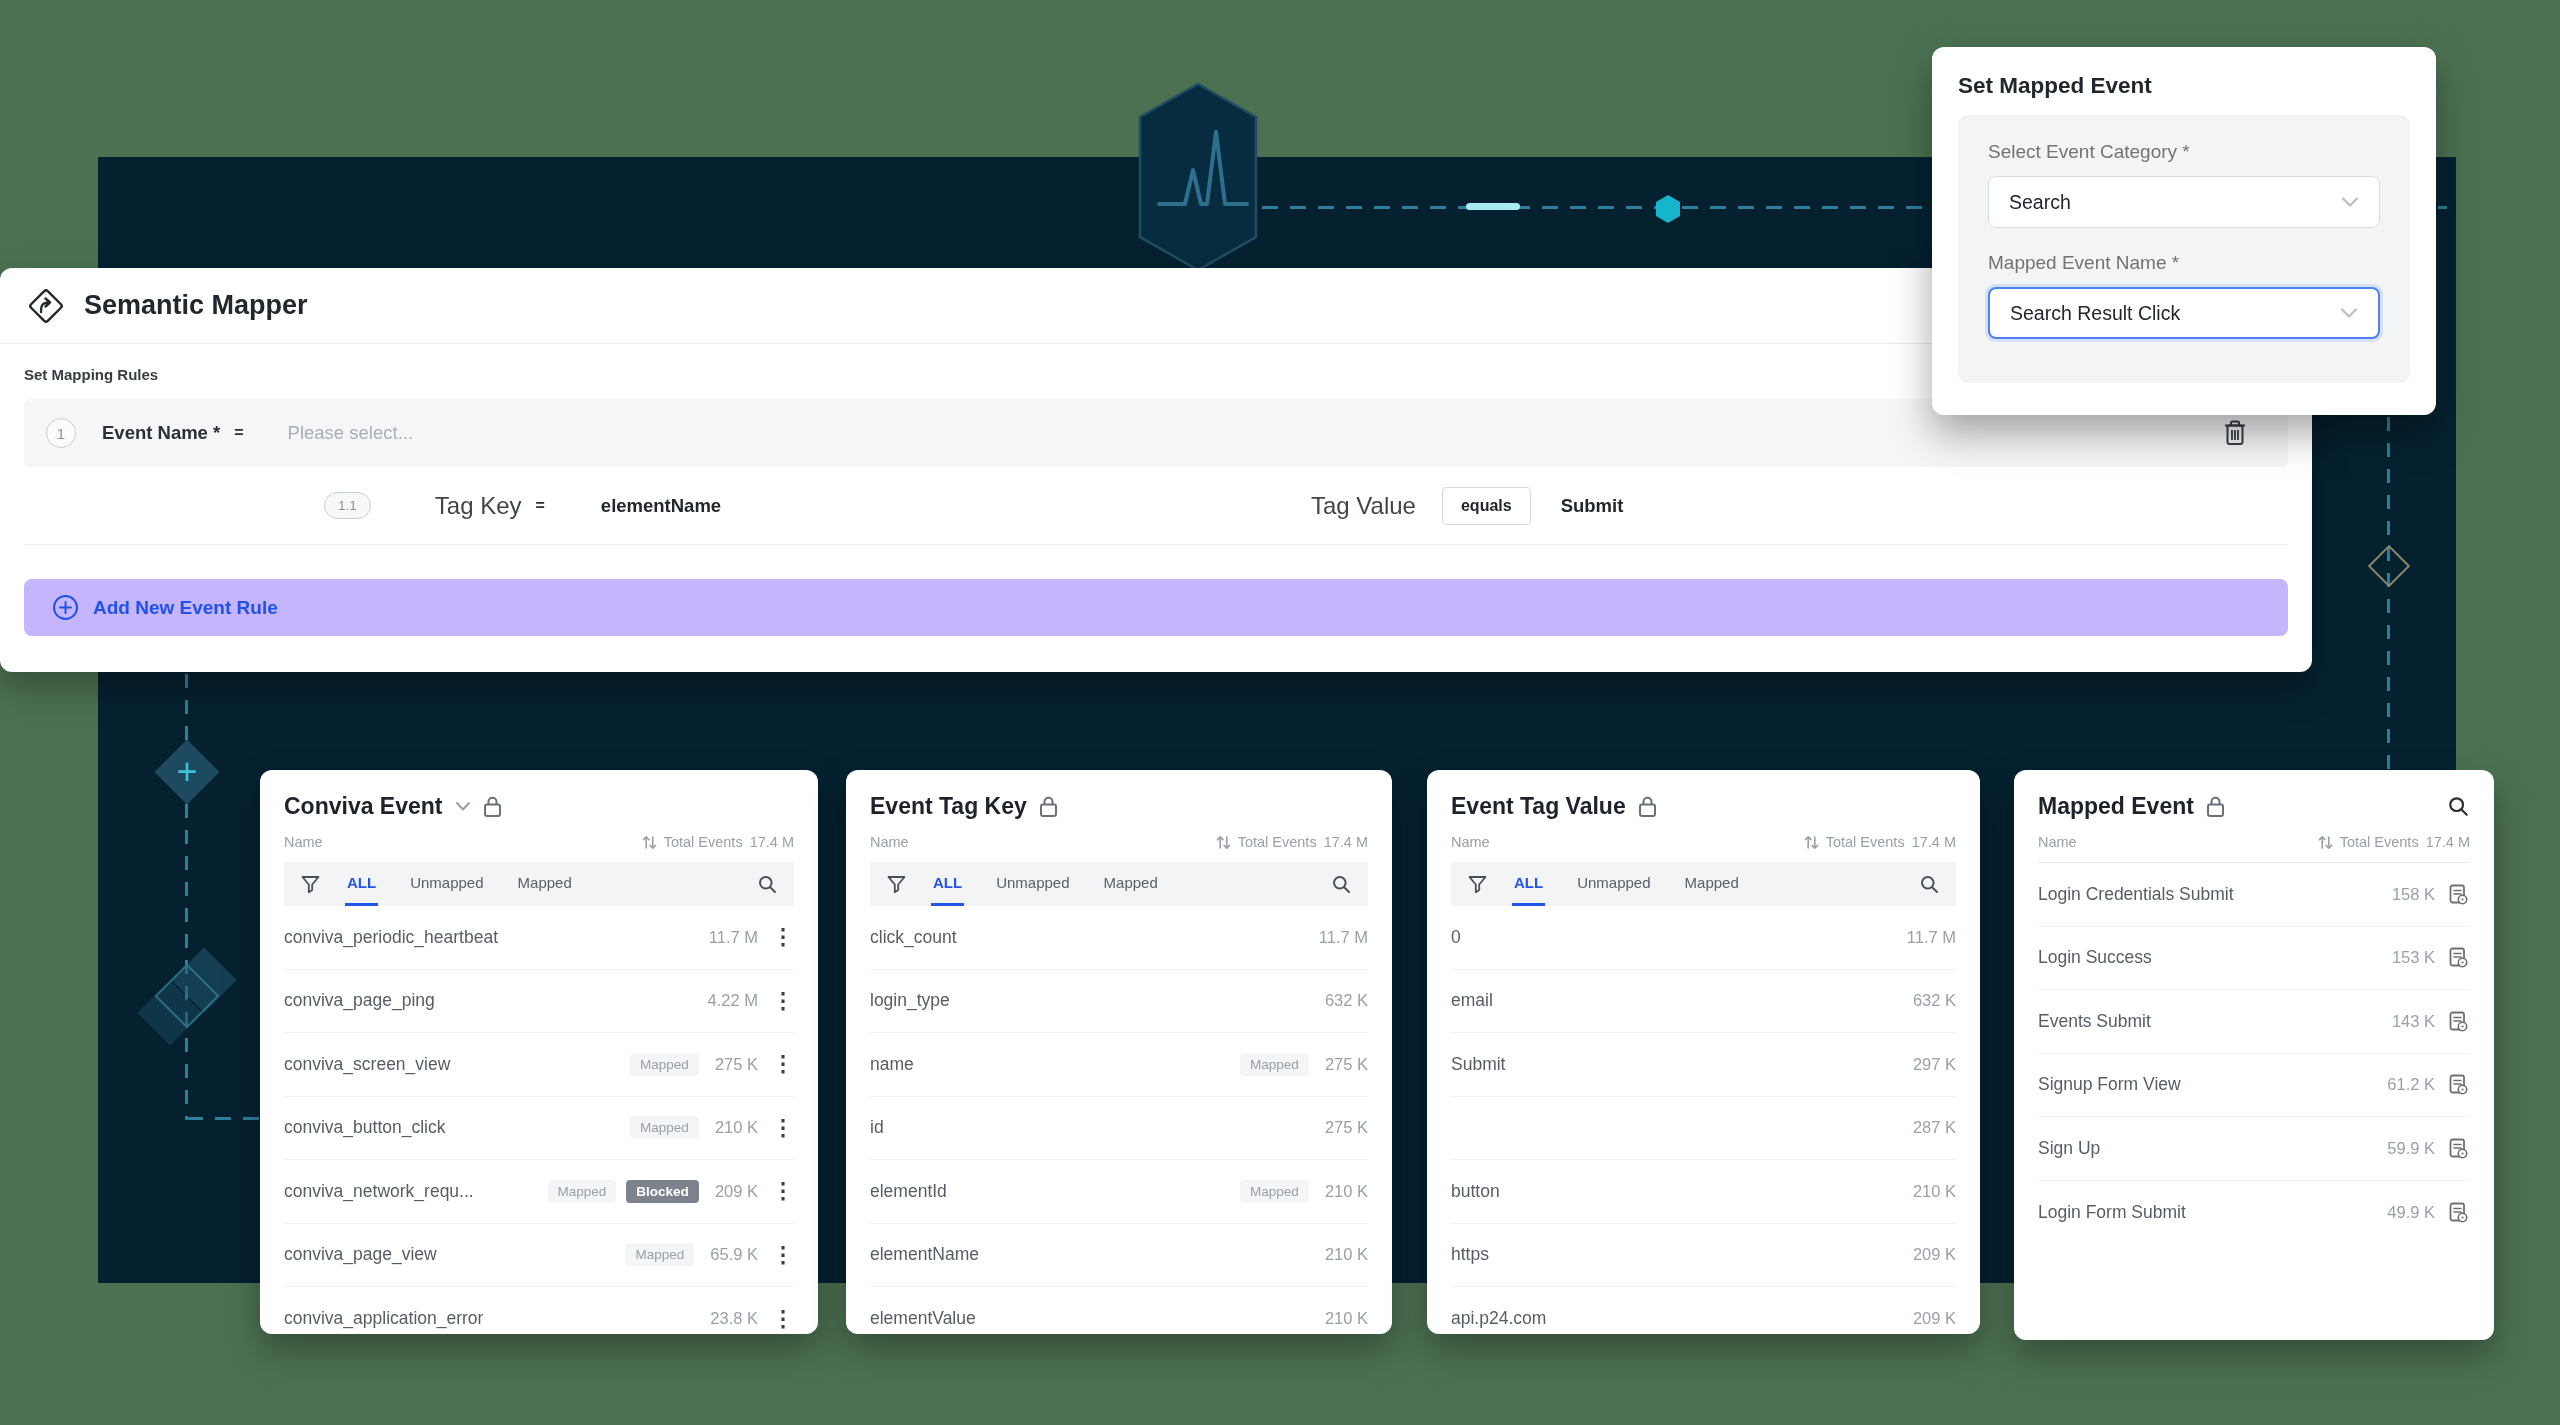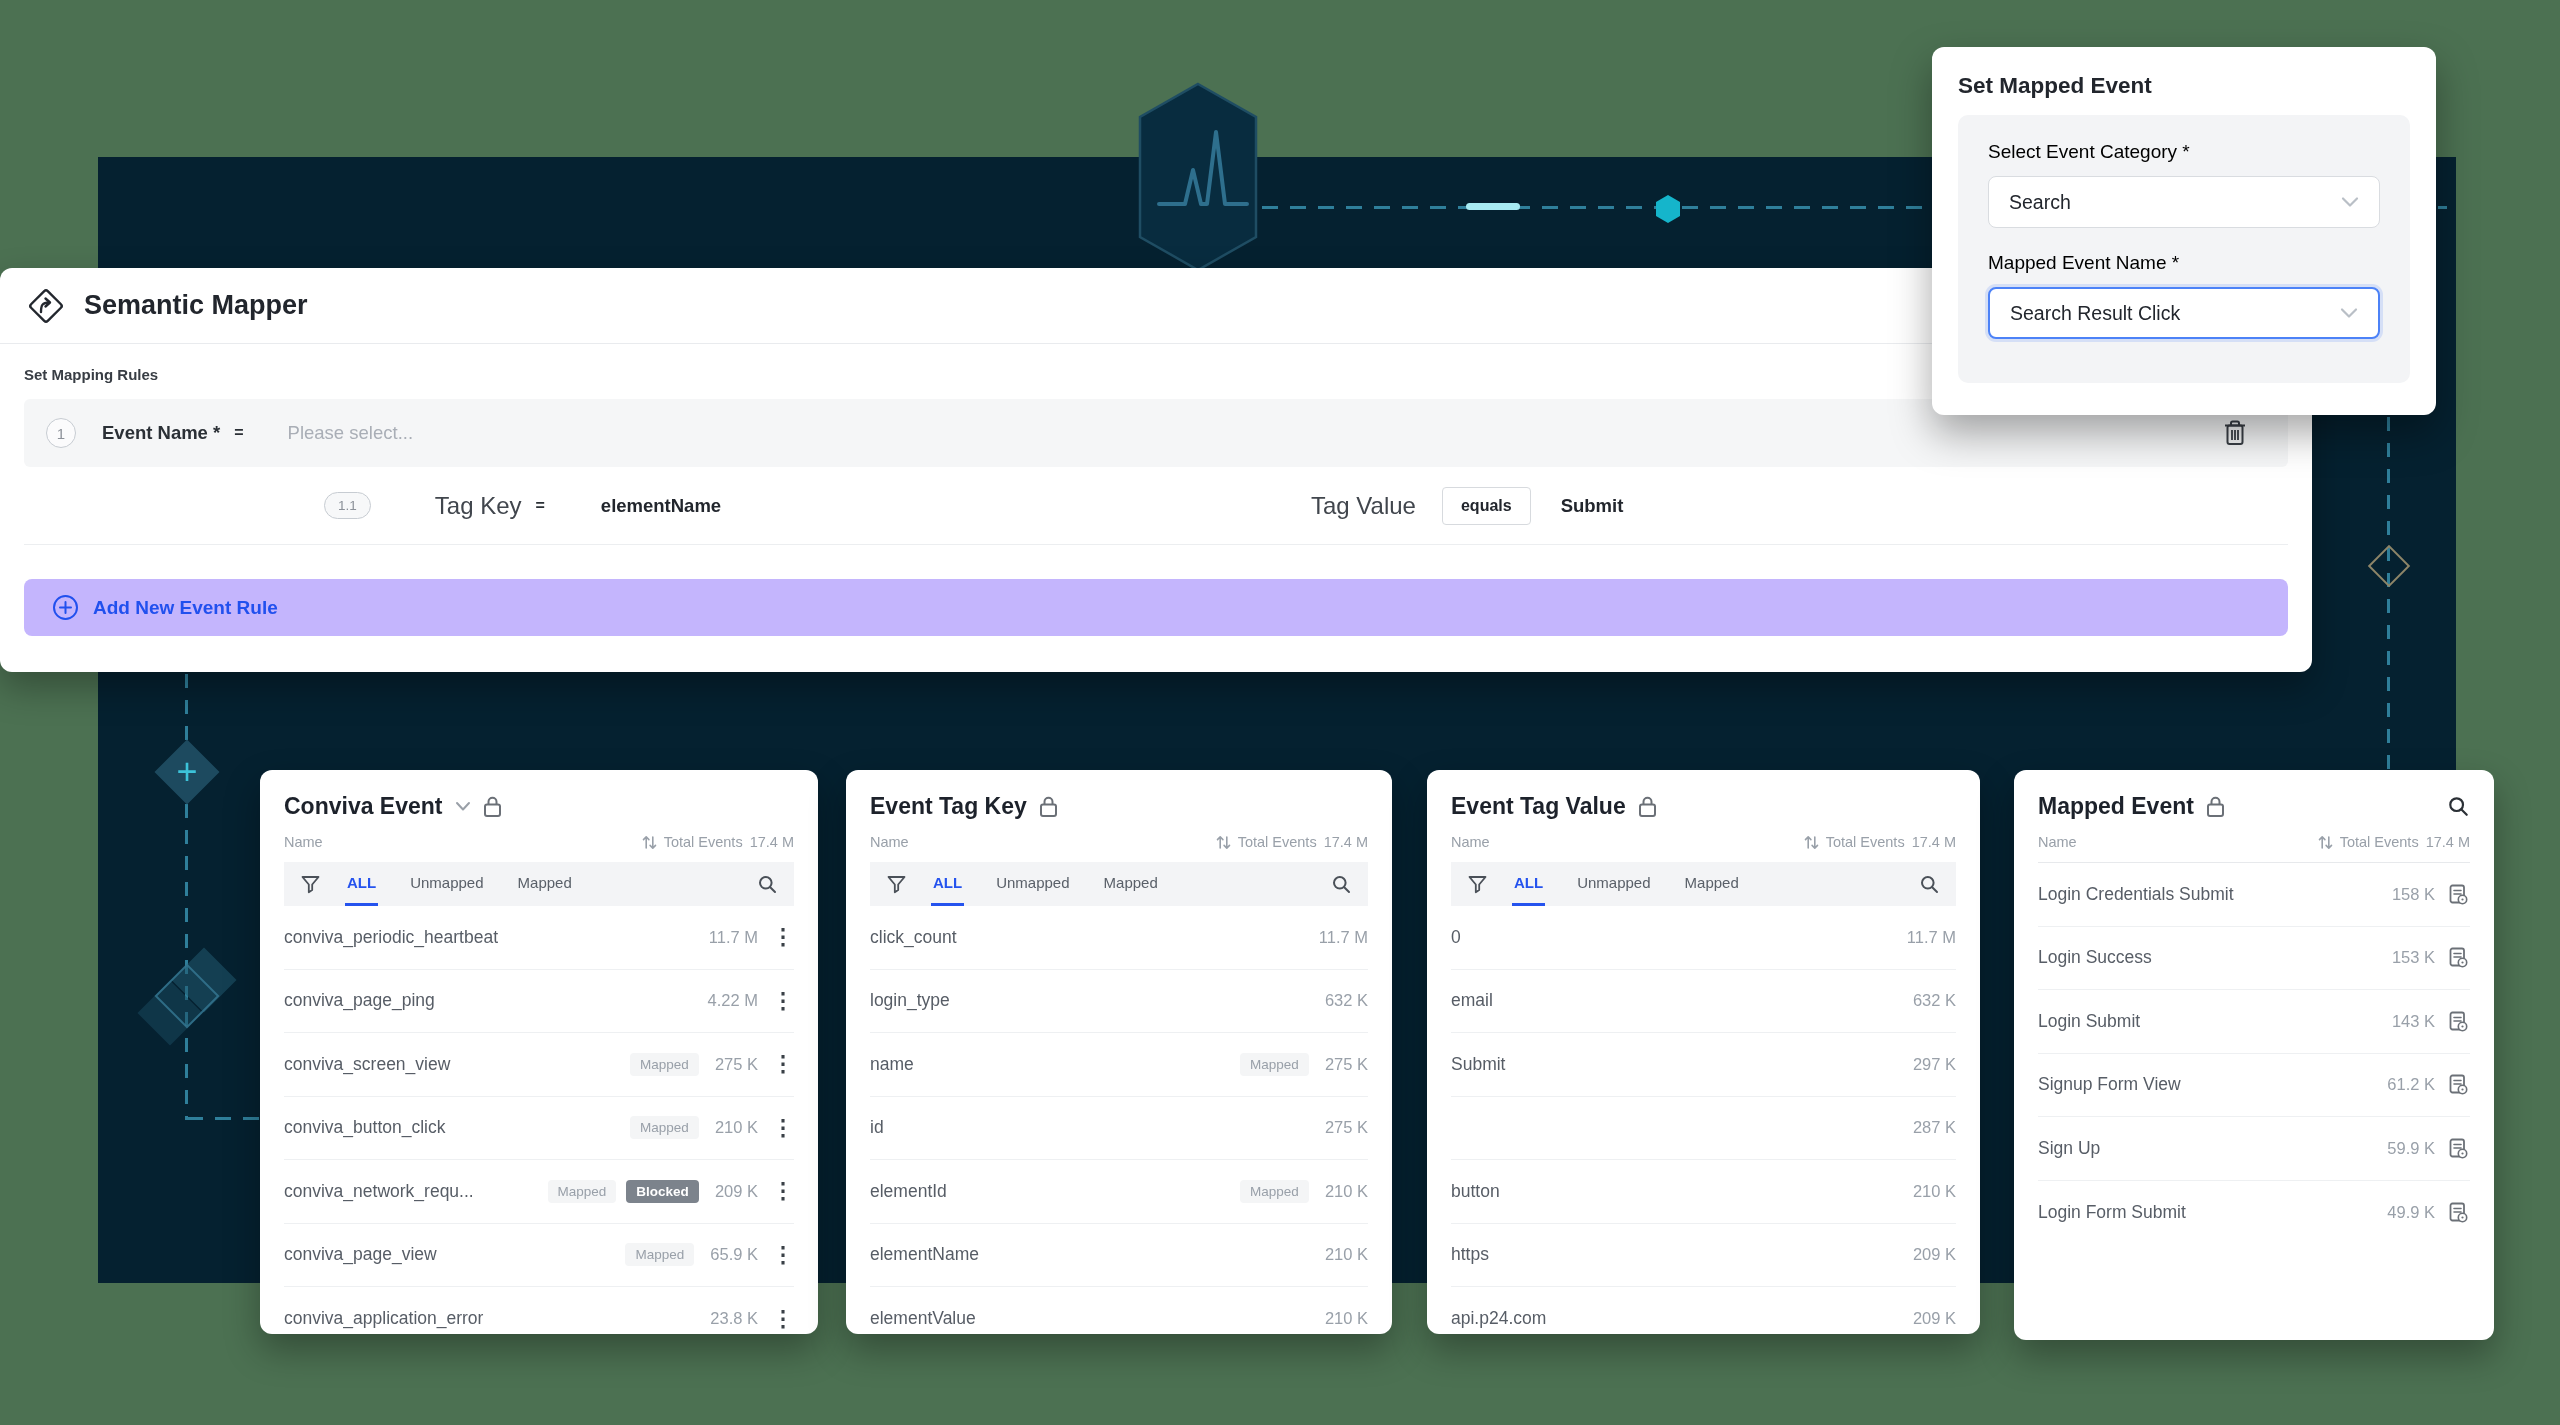--- a/index.html
+++ b/index.html
@@ -47,21 +47,21 @@
   .key-value { margin-left:56px; font-size:18.5px; font-weight:700; color:#22262d; }
   #rule2-right { position:absolute; left:1287px; display:flex; align-items:center; }
   .equals-box { margin-left:26px; border:1px solid #d7dade; border-radius:4px; padding:9px 18px; font-size:16px; font-weight:600; color:#22262d; background:#fff; }
   .submit-value { margin-left:30px; font-size:18.5px; font-weight:700; color:#22262d; }
   #add-rule-bar { margin-top:34px; height:57px; background:#c4b5fd; border-radius:8px; display:flex; align-items:center; padding:0 28px; cursor:pointer; }
   #add-rule-label { margin-left:14px; font-size:19px; font-weight:700; color:#2150ee; }
   
   #popup { position:absolute; left:1932px; top:47px; width:504px; height:368px; background:#fff; border-radius:12px; box-shadow:0 18px 40px rgba(0,0,0,.35); z-index:40; padding:26px; }
   #popup-title { font-size:22.5px; font-weight:700; color:#22262d; }
   #popup-card { margin-top:16px; background:#f3f4f6; border-radius:10px; padding:26px 30px; height:268px; }
-  .popup-label { font-size:19px; color:#000000; }
+  .popup-label { font-size:19px; color:#737373; }
   .select { margin-top:13px; height:52px; background:#fff; border:1.5px solid #d9dce0; border-radius:8px; display:flex; align-items:center; padding:0 20px; font-size:19.5px; color:#22262d; cursor:pointer; }
   .select.focused { border:2px solid #4c82f7; box-shadow:0 0 0 3px rgba(76,130,247,.18); }
   .select .chev { margin-left:auto; display:flex; }
   #popup-label-2 { margin-top:24px; }
   
   .panel { position:absolute; top:770px; background:#fff; border-radius:12px; box-shadow:0 16px 36px rgba(0,0,0,.32); overflow:hidden; z-index:30; }
   #panel-0 { left:260px; width:558px; height:564px; }
   #panel-1 { left:846px; width:546px; height:564px; }
   #panel-2 { left:1427px; width:553px; height:564px; }
   #panel-3 { left:2014px; width:480px; height:570px; }
@@ -475,21 +475,21 @@
             <span class="doc-icon" style="display: flex;">
               <svg width="23" height="23" viewBox="0 0 23 23">
                 <rect x="3.5" y="2.5" width="13.5" height="17" rx="2" fill="none" stroke="#6b7077" stroke-width="1.8"></rect>
                 <path d="M7 7.5 H14 M7 11 H14" stroke="#6b7077" stroke-width="1.6" stroke-linecap="round"></path>
                 <circle cx="15.5" cy="16.5" r="4.2" fill="#fff" stroke="#6b7077" stroke-width="1.6"></circle>
                 <circle cx="15.5" cy="16.5" r="1.1" fill="#6b7077"></circle>
               </svg>
             </span>
           </div>
           <div class="row">
-            <span class="row-name">Login Submit</span>
+            <span class="row-name">Events Submit</span>
             <span class="row-count">143 K</span>
             <span class="doc-icon" style="display: flex;">
               <svg width="23" height="23" viewBox="0 0 23 23">
                 <rect x="3.5" y="2.5" width="13.5" height="17" rx="2" fill="none" stroke="#6b7077" stroke-width="1.8"></rect>
                 <path d="M7 7.5 H14 M7 11 H14" stroke="#6b7077" stroke-width="1.6" stroke-linecap="round"></path>
                 <circle cx="15.5" cy="16.5" r="4.2" fill="#fff" stroke="#6b7077" stroke-width="1.6"></circle>
                 <circle cx="15.5" cy="16.5" r="1.1" fill="#6b7077"></circle>
               </svg>
             </span>
           </div>

